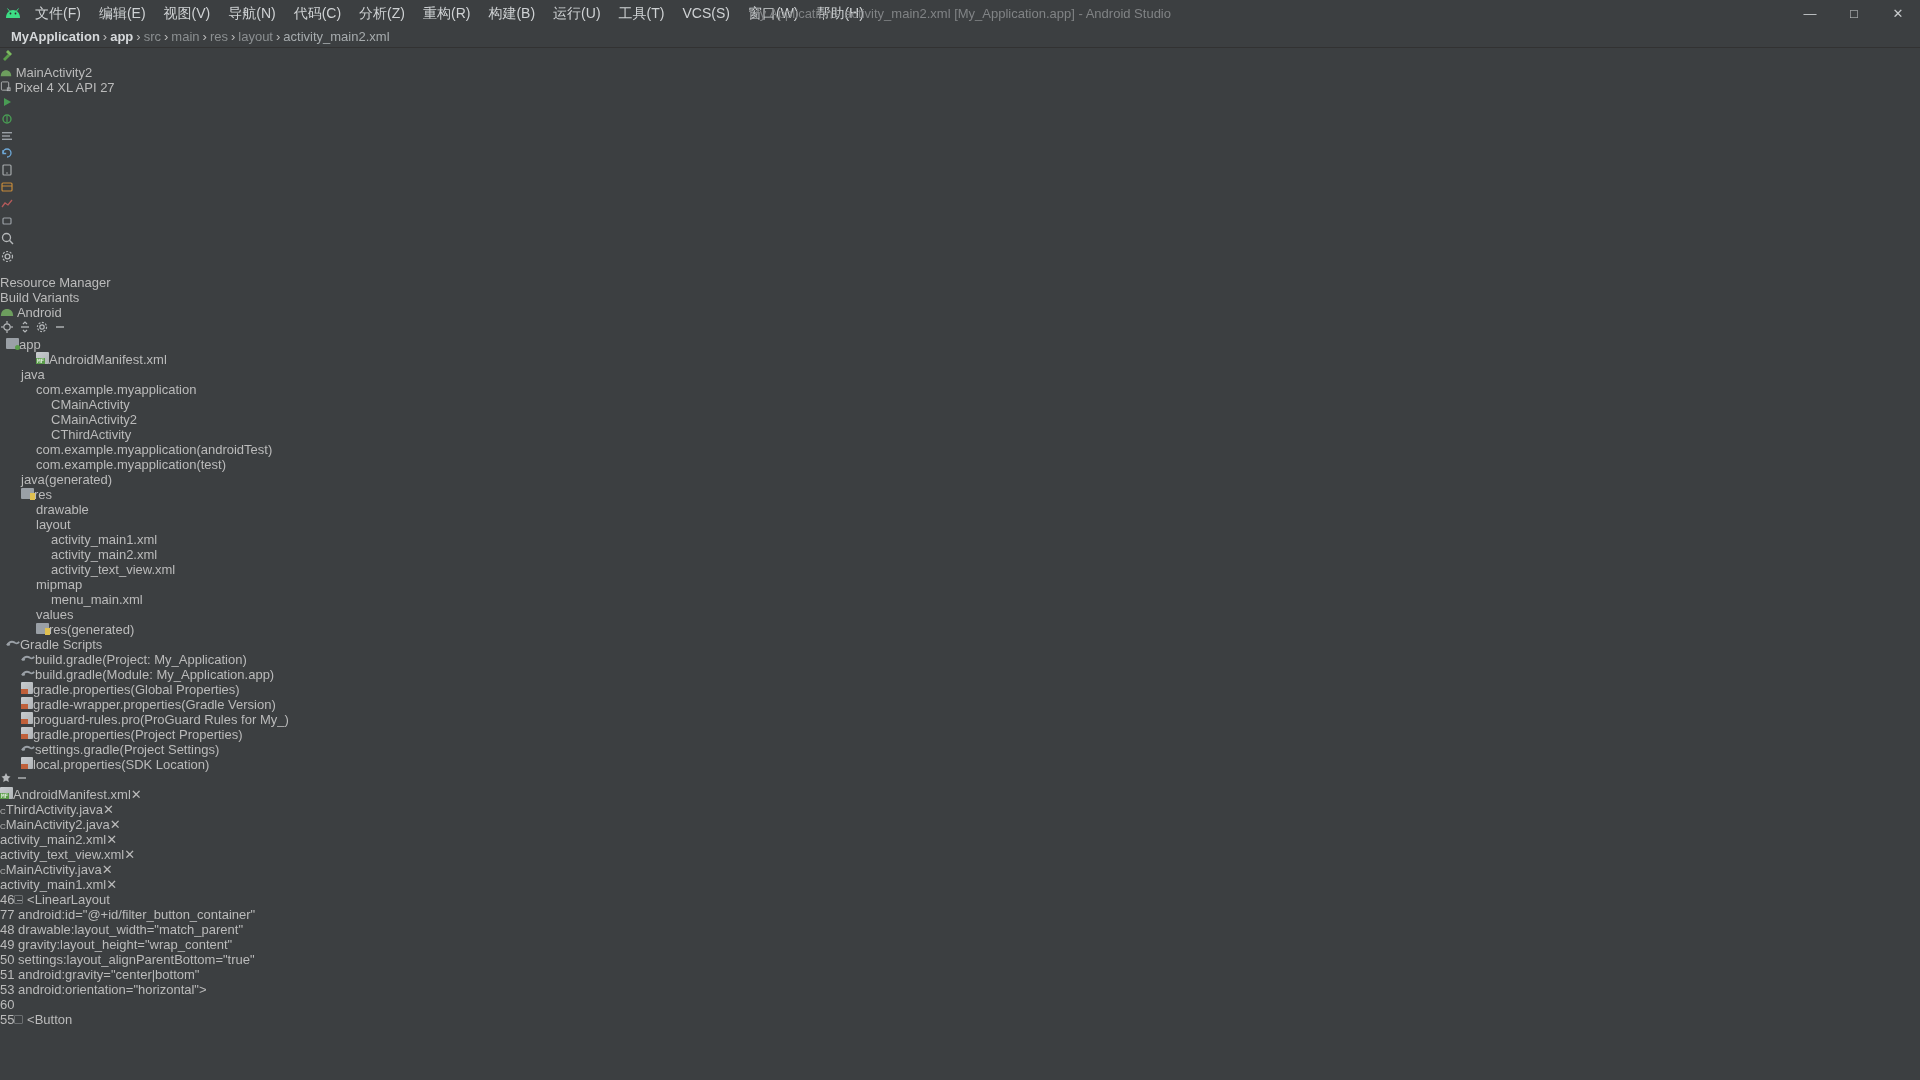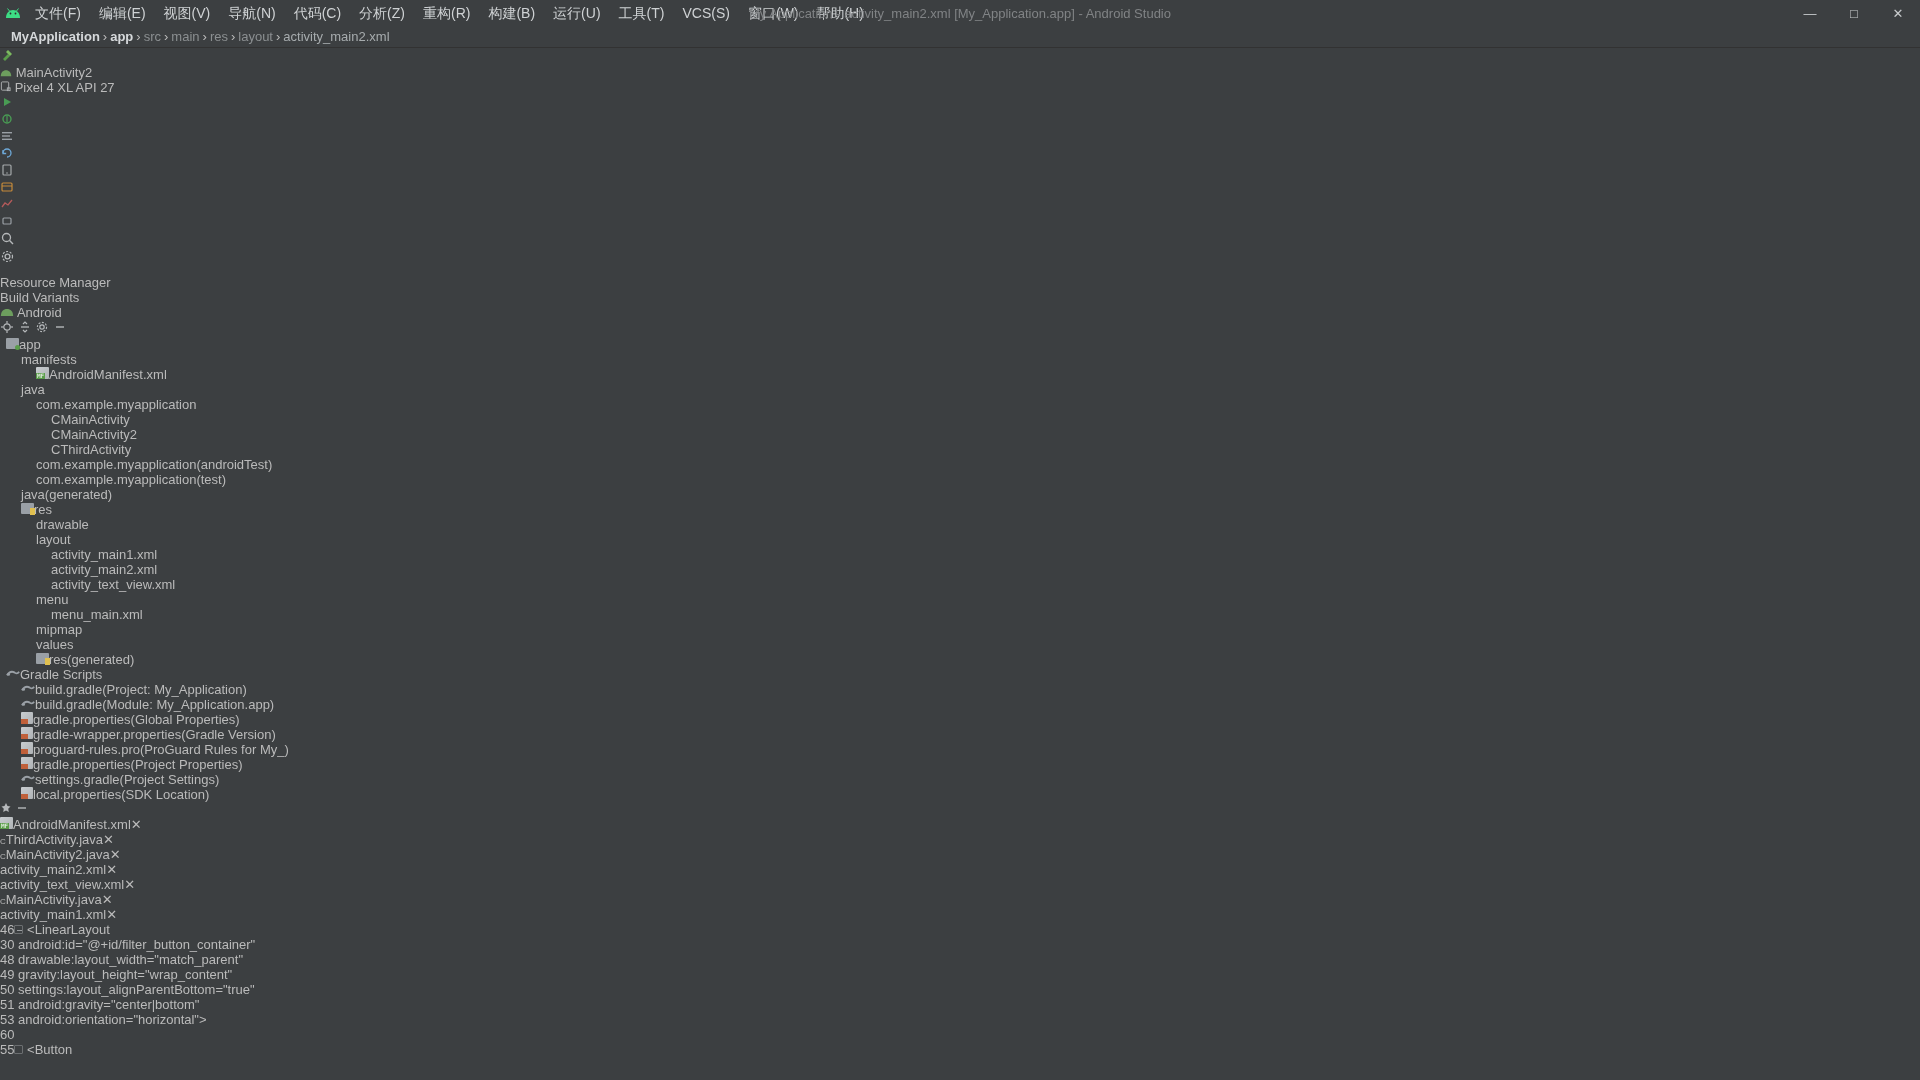--- a/index.html
+++ b/index.html
@@ -210,39 +210,37 @@
           </span>
           <span class="ticon">
             <svg width="14" height="14" viewBox="0 0 14 14">
                 <line x1="3" y1="7" x2="11" y2="7" stroke="#b5b8ba" stroke-width="1.4"></line>
               </svg>
           </span>
         </div>
       </div>
       <div class="tree" id="project-tree">
           <div class="trow"><span style="display:inline-block;width:6px;flex:0 0 6px"></span><span class="arrow down"></span><span class="ico"><span style="display:inline-block;width:13px;height:11px;background:#9aa0a6;border-radius:1px;position:relative;"><span style="position:absolute;right:-1px;bottom:-1px;width:5px;height:5px;border-radius:50%;background:#5a9c4a"></span></span></span><span class="tlabel bold">app</span></div>
-          <div class="trow"><span style="display:inline-block;width:21px;flex:0 0 21px"></span><span class="arrow down"></span><span class="ico"><span class="folder"></span></span><span class="tlabel">manifests</span></div>
           <div class="trow"><span style="display:inline-block;width:36px;flex:0 0 36px"></span><span class="arrow"></span><span class="ico"><span style="display:inline-block;width:13px;height:12px;background:linear-gradient(135deg,#c9cdd0,#aeb2b5);position:relative;border-radius:1px;"><span style="position:absolute;left:0;bottom:0;font-size:6px;background:#5a9c4a;color:#fff;padding:0 1px;line-height:6px;font-family:&quot;DejaVu Sans Mono&quot;,monospace">MF</span></span></span><span class="tlabel">AndroidManifest.xml</span></div>
           <div class="trow"><span style="display:inline-block;width:21px;flex:0 0 21px"></span><span class="arrow down"></span><span class="ico"><span class="folder"></span></span><span class="tlabel">java</span></div>
           <div class="trow"><span style="display:inline-block;width:36px;flex:0 0 36px"></span><span class="arrow down"></span><span class="ico"><span class="folder grey"></span></span><span class="tlabel">com.example.myapplication</span></div>
           <div class="trow"><span style="display:inline-block;width:51px;flex:0 0 51px"></span><span class="arrow"></span><span class="ico"><span class="cls">C</span></span><span class="tlabel">MainActivity</span></div>
           <div class="trow"><span style="display:inline-block;width:51px;flex:0 0 51px"></span><span class="arrow"></span><span class="ico"><span class="cls">C</span></span><span class="tlabel">MainActivity2</span></div>
           <div class="trow"><span style="display:inline-block;width:51px;flex:0 0 51px"></span><span class="arrow"></span><span class="ico"><span class="cls">C</span></span><span class="tlabel">ThirdActivity</span></div>
           <div class="trow greenbg"><span style="display:inline-block;width:36px;flex:0 0 36px"></span><span class="arrow right"></span><span class="ico"><span class="folder grey"></span></span><span class="tlabel">com.example.myapplication</span><span class="tdim">(androidTest)</span></div>
           <div class="trow greenbg"><span style="display:inline-block;width:36px;flex:0 0 36px"></span><span class="arrow right"></span><span class="ico"><span class="folder grey"></span></span><span class="tlabel">com.example.myapplication</span><span class="tdim">(test)</span></div>
           <div class="trow"><span style="display:inline-block;width:21px;flex:0 0 21px"></span><span class="arrow right"></span><span class="ico"><span class="folder"></span></span><span class="tlabel">java</span><span class="tdim">(generated)</span></div>
           <div class="trow"><span style="display:inline-block;width:21px;flex:0 0 21px"></span><span class="arrow down"></span><span class="ico"><span style="display:inline-block;width:13px;height:11px;background:#9aa0a6;border-radius:1px;position:relative;"><span style="position:absolute;right:-1px;bottom:-1px;width:5px;height:7px;background:#e0c050"></span></span></span><span class="tlabel">res</span></div>
           <div class="trow"><span style="display:inline-block;width:36px;flex:0 0 36px"></span><span class="arrow right"></span><span class="ico"><span class="folder grey"></span></span><span class="tlabel">drawable</span></div>
           <div class="trow"><span style="display:inline-block;width:36px;flex:0 0 36px"></span><span class="arrow down"></span><span class="ico"><span class="folder grey"></span></span><span class="tlabel">layout</span></div>
           <div class="trow"><span style="display:inline-block;width:51px;flex:0 0 51px"></span><span class="arrow"></span><span class="ico"><span class="xmlicon"></span></span><span class="tlabel">activity_main1.xml</span></div>
           <div class="trow sel"><span style="display:inline-block;width:51px;flex:0 0 51px"></span><span class="arrow"></span><span class="ico"><span class="xmlicon"></span></span><span class="tlabel">activity_main2.xml</span></div>
           <div class="trow"><span style="display:inline-block;width:51px;flex:0 0 51px"></span><span class="arrow"></span><span class="ico"><span class="xmlicon"></span></span><span class="tlabel">activity_text_view.xml</span></div>
-          <div class="trow"><span style="display:inline-block;width:36px;flex:0 0 36px"></span><span class="arrow down"></span><span class="ico"><span class="folder grey"></span></span><span class="tlabel">menu</span></div>
+          <div class="trow"><span style="display:inline-block;width:36px;flex:0 0 36px"></span><span class="arrow right"></span><span class="ico"><span class="folder grey"></span></span><span class="tlabel">mipmap</span></div>
           <div class="trow"><span style="display:inline-block;width:51px;flex:0 0 51px"></span><span class="arrow"></span><span class="ico"><span class="xmlicon"></span></span><span class="tlabel">menu_main.xml</span></div>
-          <div class="trow"><span style="display:inline-block;width:36px;flex:0 0 36px"></span><span class="arrow right"></span><span class="ico"><span class="folder grey"></span></span><span class="tlabel">mipmap</span></div>
           <div class="trow"><span style="display:inline-block;width:36px;flex:0 0 36px"></span><span class="arrow right"></span><span class="ico"><span class="folder grey"></span></span><span class="tlabel">values</span></div>
           <div class="trow"><span style="display:inline-block;width:36px;flex:0 0 36px"></span><span class="arrow"></span><span class="ico"><span style="display:inline-block;width:13px;height:11px;background:#9aa0a6;border-radius:1px;position:relative;"><span style="position:absolute;right:-1px;bottom:-1px;width:5px;height:7px;background:#e0c050"></span></span></span><span class="tlabel">res</span><span class="tdim">(generated)</span></div>
           <div class="trow"><span style="display:inline-block;width:6px;flex:0 0 6px"></span><span class="arrow down"></span><span class="ico"><svg width="14" height="11" viewBox="0 0 16 12">
                 <path d="M1 8 Q5 2 10 5 Q13 7 15 4" fill="none" stroke="#9aa0a6" stroke-width="2"></path>
                 <circle cx="3" cy="7" r="1.6" fill="#9aa0a6"></circle>
               </svg></span><span class="tlabel">Gradle Scripts</span></div>
           <div class="trow"><span style="display:inline-block;width:21px;flex:0 0 21px"></span><span class="arrow"></span><span class="ico"><svg width="14" height="11" viewBox="0 0 16 12">
                 <path d="M1 8 Q5 2 10 5 Q13 7 15 4" fill="none" stroke="#9aa0a6" stroke-width="2"></path>
                 <circle cx="3" cy="7" r="1.6" fill="#9aa0a6"></circle>
               </svg></span><span class="tlabel">build.gradle</span><span class="tdim">(Project: My_Application)</span></div>
@@ -283,21 +281,21 @@
           <div class="tab"><span><span class="xmlicon"></span></span><span>activity_text_view.xml</span><span class="x">✕</span></div>
           <div class="tab"><span class="cls" style="width:12px;height:12px;font-size:8px">C</span><span>MainActivity.java</span><span class="x">✕</span></div>
           <div class="tab"><span><span class="xmlicon"></span></span><span>activity_main1.xml</span><span class="x">✕</span></div>
         </div>
 
       <div class="edwrap">
         <div class="codearea">
           <div class="gutter"></div>
           <div class="code" id="code-lines">
               <div class="ln"><span class="num">46</span><span class="fold"><span style="display:inline-block;width:9px;height:9px;border:1px solid #6c6f71;border-radius:1px;position:relative"><span style="position:absolute;left:1.5px;top:3.5px;width:5px;height:1px;background:#9a9da0"></span></span></span><span class="gbar"></span><span class="ctext"><span class="punct">    &lt;</span><span class="tagn">LinearLayout</span></span></div>
-              <div class="ln"><span class="num">30</span><span class="fold"></span><span class="gbar"></span><span class="ctext">        <span class="attr">android:id=</span><span class="str">"@+id/filter_button_container"</span></span></div>
+              <div class="ln"><span class="num">77</span><span class="fold"></span><span class="gbar"></span><span class="ctext">        <span class="attr">android:id=</span><span class="str">"@+id/filter_button_container"</span></span></div>
               <div class="ln"><span class="num">48</span><span class="fold"></span><span class="gbar"></span><span class="ctext">        <span class="attr">drawable:layout_width=</span><span class="str">"match_parent"</span></span></div>
               <div class="ln"><span class="num">49</span><span class="fold"></span><span class="gbar"></span><span class="ctext">        <span class="attr">gravity:layout_height=</span><span class="str">"wrap_content"</span></span></div>
               <div class="ln"><span class="num">50</span><span class="fold"></span><span class="gbar"></span><span class="ctext">        <span class="attr">settings:layout_alignParentBottom=</span><span class="str">"true"</span></span></div>
               <div class="ln"><span class="num">51</span><span class="fold"></span><span class="gbar"></span><span class="ctext">        <span class="attr">android:gravity=</span><span class="str">"center|bottom"</span></span></div>
               <div class="ln"><span class="num">53</span><span class="fold"></span><span class="gbar"></span><span class="ctext">        <span class="attr">android:orientation=</span><span class="str">"horizontal"</span><span class="punct">&gt;</span></span></div>
               <div class="ln"><span class="num">60</span><span class="fold"></span><span class="gbar"></span><span class="ctext"></span></div>
               <div class="ln"><span class="num">55</span><span class="fold"><span style="display:inline-block;width:9px;height:9px;border:1px solid #6c6f71;border-radius:1px;position:relative"></span></span><span class="gbar"></span><span class="ctext">      <span class="punct">&lt;</span><span class="tagn hl">Button</span></span></div>
             </div>
 
         </div>

